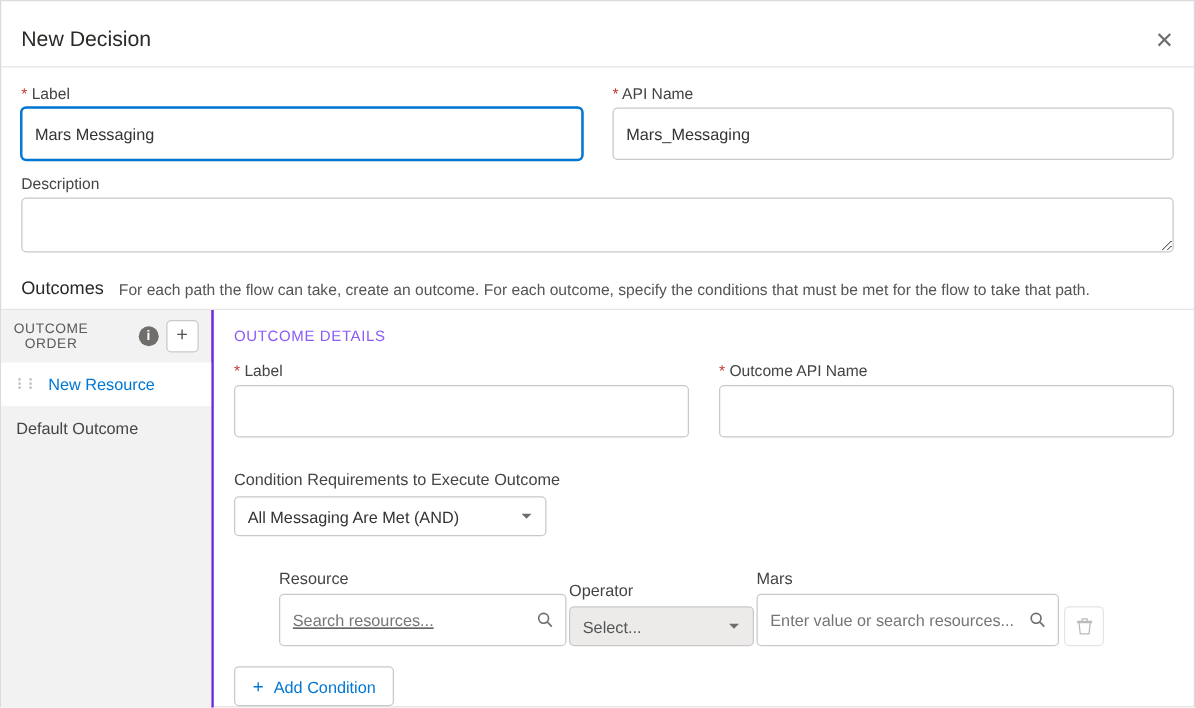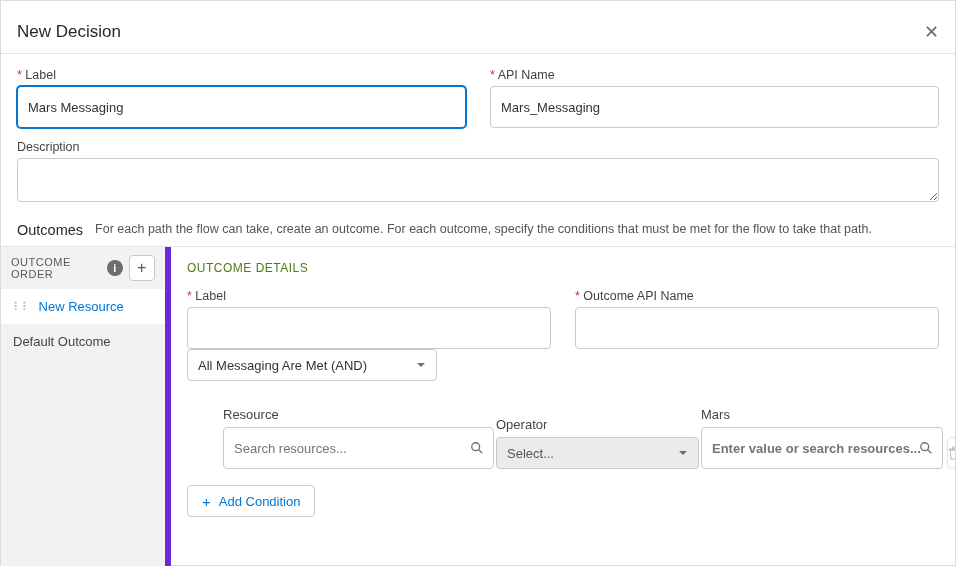--- a/index.html
+++ b/index.html
@@ -10,46 +10,46 @@
   .close { cursor: pointer; font-size: 18px; color: #706e6b; }
   .top-form { padding: 14px 16px 6px 16px; }
   .row { display: flex; gap: 24px; }
   .col { flex: 1; }
   .lbl { font-size: 12.5px; color: #444; margin-bottom: 4px; display: block; }
   .req::before { content: "* "; color: #c23934; }
   .inp { width: 100%; height: 30px; border: 1px solid #c9c9c9; border-radius: 4px; padding: 20px 10px; font-size: 13px; color: #333; background: #fff; }
   .inp.focus { border: 1px solid #0176d3; box-shadow: 0 0 0 1px #0176d3; }
   .desc-wrap { margin-top: 12px; }
   .ta { width: 100%; height: 44px; border: 1px solid #c9c9c9; border-radius: 4px; padding: 6px 10px; font-size: 13px; resize: both; }
-  .outcomes-strip { padding: 10px 29px 8px 16px; display: flex; align-items: flex-start; gap: 12px; border-bottom: 1px solid #e5e5e5; }
+  .outcomes-strip { padding: 10px 29px 8px 16px; display: flex; align-items: flex-end; gap: 12px; border-bottom: 1px solid #e5e5e5; }
   .outcomes-title { font-size: 14.5px; font-weight: 400; color: #2b2826; }
   .outcomes-help { font-size: 12.5px; color: #555; }
   .body { display: flex; height: calc(100% - 245px); }
-  .side { width: 170px; background: #f3f2f2; border-right: 6px solid #6d28d9; }
+  .side { width: 170px; background: #f3f2f2; border-right: 2px solid #6d28d9; text-align: center; }
   .side-hdr { padding: 8px 10px; display: flex; align-items: center; justify-content: space-between; font-size: 11px; color: #5a5a5a; letter-spacing: .5px; }
   .side-hdr .lefttxt { line-height: 1.1; }
   .side-hdr .ctrls { display: flex; align-items: center; gap: 6px; }
   .info-ico { width: 16px; height: 16px; border-radius: 50%; background: #706e6b; color: #fff; font-size: 11px; display: flex; align-items: center; justify-content: center; font-weight: bold; }
   .plusbtn { width: 26px; height: 26px; border: 1px solid #c9c9c9; border-radius: 4px; background: #fff; display: flex; align-items: center; justify-content: center; font-size: 16px; color: #555; cursor: pointer; }
   .side-item { padding: 10px 12px; font-size: 13px; color: #2b2826; display: flex; align-items: center; gap: 8px; cursor: pointer; background:#fff; }
   .side-item.sel { color: #0176d3; }
   .grip { color: #bbb; font-size: 12px; line-height: 1; }
   .side-item.default { color: #444; background:#f3f2f2; }
   .side .fill { flex:1; background:#f3f2f2; }
   .main { flex: 1; padding: 14px 16px; overflow:auto; }
-  .sect-title { font-size: 12px; letter-spacing: .5px; color: #4d7c0f; margin-bottom: 14px; }
+  .sect-title { font-size: 12px; letter-spacing: .5px; color: #8b5cf6; margin-bottom: 14px; }
   .cond-lbl { font-size: 13px; color: #444; margin-top: 26px; margin-bottom: 6px; }
   .select { width: 250px; height: 32px; border: 1px solid #c9c9c9; border-radius: 4px; background: #fff; display: flex; align-items: center; justify-content: space-between; padding: 0 10px; font-size: 13px; color: #333; cursor: pointer; }
   .chev { color: #706e6b; }
   .triplet { display: flex; gap: 2px; margin-top: 26px; align-items: flex-end; }
   .trip-col { display: flex; flex-direction: column; }
   .trip-lbl { font-size: 13px; color: #444; margin-bottom: 5px; }
   .search-wrap { position: relative; }
   .search-wrap .mag { position: absolute; right: 10px; top: 50%; transform: translateY(-50%); color: #706e6b; }
-  .op-sel { width: 203px; height: 32px; border: 1px solid #c9c9c9; border-radius: 4px; background: #ecebea; display: flex; align-items: center; justify-content: space-between; padding: 0 10px; font-size: 13px; color: #555; cursor: pointer; }
+  .op-sel { width: 148px; height: 32px; border: 1px solid #c9c9c9; border-radius: 4px; background: #ecebea; display: flex; align-items: center; justify-content: space-between; padding: 0 10px; font-size: 13px; color: #555; cursor: pointer; }
   .trashbtn { width: 32px; height: 32px; border: 1px solid #e5e5e5; border-radius: 4px; background: #fff; display:flex; align-items:center; justify-content:center; color:#bbb; cursor:pointer; margin-left:2px; }
   .addcond { margin-top: 16px; height: 32px; border: 1px solid #c9c9c9; border-radius: 4px; background: #fff; display: inline-flex; align-items: center; gap: 8px; padding: 0 14px; color: #0176d3; font-size: 13px; cursor: pointer; }
   .addcond .plus { font-size: 15px; font-weight: 500; }
   svg { display:block; }
 </style>
 </head>
 <body>
 
 <div class="modal">
 
@@ -110,34 +110,35 @@
         <div class="col">
           <span class="lbl req">Label</span>
           <input class="inp" value="" style="">
         </div>
         <div class="col">
           <span class="lbl req">Outcome API Name</span>
           <input class="inp" value="" style="">
         </div>
       </div>
 
+      <div class="cond-lbl">Condition Requirements to Execute Outcome</div>
       <div class="select">
         <span>All Messaging Are Met (AND)</span>
         <span class="chev">
           <svg width="10" height="10" viewBox="0 0 10 10">
               <path d="M1 3 L5 7 L9 3 Z" fill="#706e6b"></path>
             </svg>
         </span>
       </div>
 
       <div class="triplet">
         <div class="trip-col" style="margin-left:36px;">
           <span class="trip-lbl">Resource</span>
           <div class="search-wrap">
-            <input class="inp" style="width: 271px; height: 32px;" placeholder="Search resources...">
+            <input class="inp" style="width: 230px; height: 32px; text-decoration: underline;" placeholder="Search resources...">
             <span class="mag">
               <svg width="14" height="14" viewBox="0 0 16 16">
                   <circle cx="6.5" cy="6.5" r="4.5" stroke="#706e6b" stroke-width="1.5" fill="none"></circle>
                   <line x1="10" y1="10" x2="14" y2="14" stroke="#706e6b" stroke-width="1.5"></line>
                 </svg>
             </span>
           </div>
         </div>
         <div class="trip-col">
           <span class="trip-lbl">Operator</span>
@@ -146,21 +147,21 @@
             <span class="chev">
               <svg width="10" height="10" viewBox="0 0 10 10">
                   <path d="M1 3 L5 7 L9 3 Z" fill="#706e6b"></path>
                 </svg>
             </span>
           </div>
         </div>
         <div class="trip-col">
           <span class="trip-lbl">Mars</span>
           <div class="search-wrap">
-            <input class="inp" style="width: 242px; height: 16px; font-weight: bold;" placeholder="Enter value or search resources...">
+            <input class="inp" style="width: 242px; height: 16px;" placeholder="Enter value or search resources...">
             <span class="mag">
               <svg width="14" height="14" viewBox="0 0 16 16">
                   <circle cx="6.5" cy="6.5" r="4.5" stroke="#706e6b" stroke-width="1.5" fill="none"></circle>
                   <line x1="10" y1="10" x2="14" y2="14" stroke="#706e6b" stroke-width="1.5"></line>
                 </svg>
             </span>
           </div>
         </div>
         <div class="trashbtn">
           <svg width="13" height="14" viewBox="0 0 13 14">

